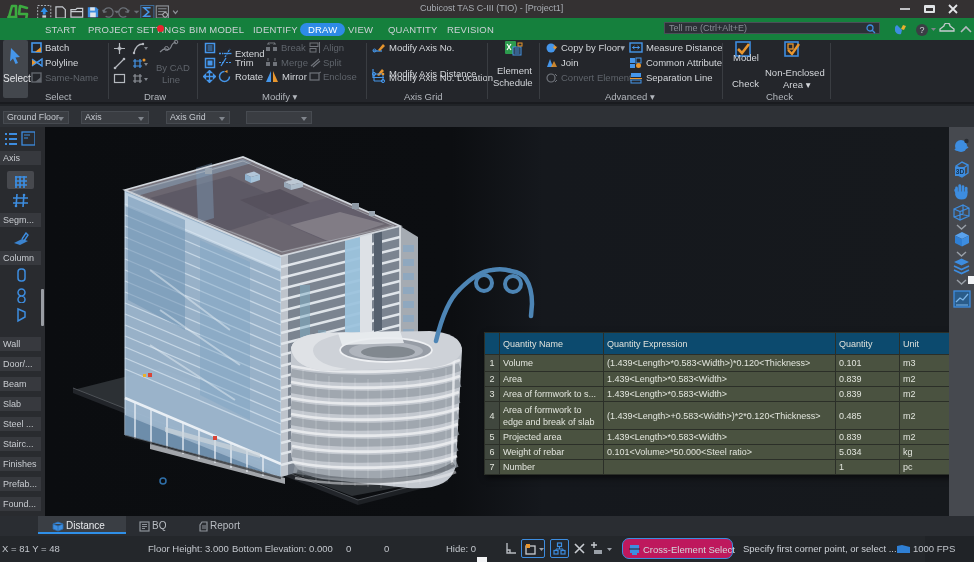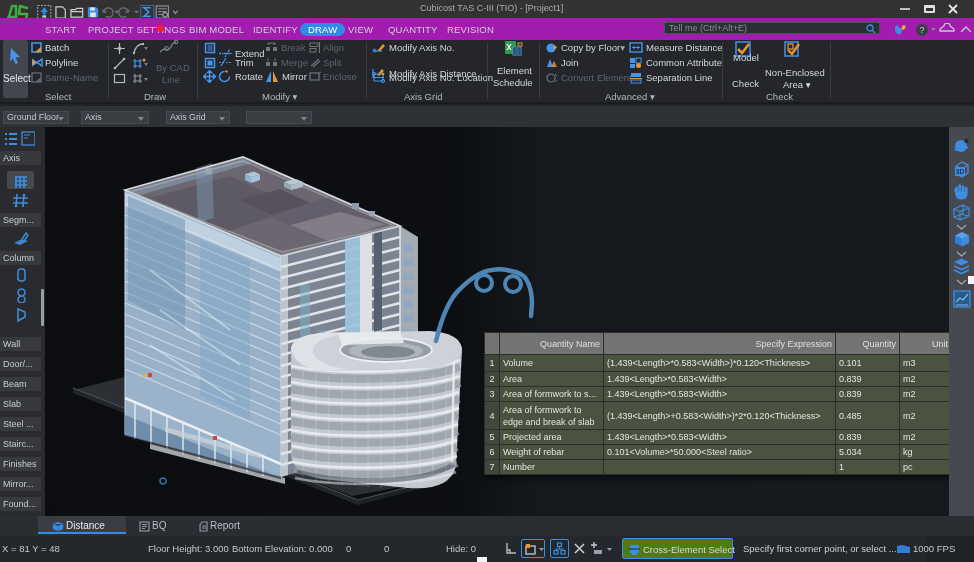--- a/index.html
+++ b/index.html
@@ -1,21 +1,21 @@
 <!DOCTYPE html>
 <html><head><meta charset="utf-8"><style>
 *{margin:0;padding:0;box-sizing:border-box}
 html,body{width:974px;height:562px;overflow:hidden}
 body{font-family:"Liberation Sans",sans-serif;background:#202327;position:relative;color:#c9ccd1}
 .abs{position:absolute}
 
 #titlebar{position:absolute;left:0;top:0;width:974px;height:18px;background:#343132}
 #title{position:absolute;left:420px;top:3px;font-size:9px;color:#a9adb3}
 
-#menurow{position:absolute;left:0;top:18px;width:974px;height:22px;background:#a21caf}
+#menurow{position:absolute;left:0;top:18px;width:974px;height:22px;background:#15803d}
 .mtab{position:absolute;top:5px;height:13px;line-height:13px;font-size:9.5px;letter-spacing:.2px;color:#cdd1d6}
 .mtab.sel{background:#2e8be6;color:#fff;border-radius:7px;padding:0 8px}
 #tellme{position:absolute;left:664px;top:22px;width:216px;height:12px;background:#2c3036;border:1px solid #4a5058;font-size:9px;color:#878d95;line-height:10px;padding-left:4px}
 
 #ribbon{position:absolute;left:0;top:40px;width:974px;height:64px;background:#24262b;border-bottom:2px solid #191b1f}
 .rsep{position:absolute;top:3px;width:1px;height:56px;background:#3a3d42}
 .rlabel{position:absolute;top:51px;font-size:9.5px;color:#b2b6bc}
 .ritem{position:absolute;height:15px;display:flex;align-items:center;font-size:9.5px;color:#d4d7db;white-space:nowrap}
 .ritem.dim{color:#5f646b}
 .ric{display:inline-block;width:11px;height:11px;margin-right:3px;position:relative}
@@ -29,21 +29,21 @@
 .shead{position:absolute;left:0;width:41px;height:14px;background:#37393e;color:#c9ccd1;font-size:9px;line-height:14px;padding-left:3px;white-space:nowrap;overflow:hidden}
 .sbtn{position:absolute;left:7px;width:27px;height:18px;border-radius:2px}
 
 #canvas{position:absolute;left:45px;top:127px;width:904px;height:389px;background:linear-gradient(90deg,#0b0d10 0%,#0c0e11 45%,#15181d 55%,#16191d 100%)}
 
 #rightstrip{position:absolute;left:949px;top:127px;width:25px;height:389px;background:#46494f;z-index:5}
 
 #qtable{position:absolute;left:484px;top:332px;width:467px;table-layout:fixed;border-collapse:collapse;font-size:9px;color:#e2e5dd;background:#4a5240;box-shadow:2px 3px 6px rgba(0,0,0,.6)}
 #qtable td{border:1px solid #2b2f28;padding:0 3px;vertical-align:middle;line-height:12px;white-space:nowrap;overflow:hidden}
 #qtable td.wrap{white-space:normal}
-#qtable tr.hd td{background:#737373;text-align:right;color:#dde0da;height:21px}
+#qtable tr.hd td{background:#0c4a6e;text-align:left;color:#dde0da;height:21px}
 #qtable td.num{background:#40473e;text-align:center;width:15px;padding:0 2px}
 
 #tabrow{position:absolute;left:0;top:516px;width:974px;height:20px;background:#2a2d32}
 .btab{position:absolute;top:0;height:20px;line-height:20px;font-size:10px;color:#b9bdc3;display:flex;align-items:center}
 #tabsel{position:absolute;left:38px;top:0;width:88px;height:18px;background:#3a3e44;border-bottom:2px solid #2f8fe8;color:#e8eaed}
 
 #statusbar{position:absolute;left:0;top:536px;width:925px;height:26px;background:#24272b;font-size:9.5px;color:#c3c7cd}
 .sitem{position:absolute;top:7px;white-space:nowrap}
 </style></head>
 <body>
@@ -533,21 +533,21 @@
   <svg class="abs" style="left:15px;top:180px" width="13" height="16" viewBox="0 0 13 16">
       <path d="M3 2 V14 L10 10 V5 Z M3 2 L10 5" fill="none" stroke="#3d8de0" stroke-width="1.5"></path>
     </svg>
   <div class="shead" style="top:210px">Wall</div>
   <div class="shead" style="top:230px">Door/...</div>
   <div class="shead" style="top:250px">Beam</div>
   <div class="shead" style="top:270px">Slab</div>
   <div class="shead" style="top:290px">Steel ...</div>
   <div class="shead" style="top:310px">Stairc...</div>
   <div class="shead" style="top:330px">Finishes</div>
-  <div class="shead" style="top:350px">Mirror...</div>
+  <div class="shead" style="top:350px">Prefab...</div>
   <div class="shead" style="top:370px">Found...</div>
   <div class="abs" style="left:41px;top:162px;width:3px;height:37px;background:#9a9ea4;border-radius:1px"></div>
 </div>
 
 <div id="rightstrip">
   <svg class="abs" style="left:3px;top:10px" width="19" height="19" viewBox="0 0 19 19">
     <circle cx="9" cy="9" r="6" fill="#3d8de0"></circle>
     <path d="M3 12 a9 4 -20 0 0 13-2" fill="none" stroke="#3d8de0" stroke-width="1.8"></path>
     <circle cx="14.5" cy="4" r="2.2" fill="#2a2d33"></circle>
   </svg>
@@ -593,21 +593,21 @@
     <rect x="1" y="1" width="16" height="16" fill="#2a5c8a" stroke="#3d8de0" stroke-width="1.3"></rect>
     <path d="M3 12 l4-4 l3 2 l5-6 M3 15 h12" stroke="#7db6ea" stroke-width="1.2" fill="none"></path>
   </svg>
 </div>
 
 <table id="qtable">
 <tbody>
       <tr class="hd" style="height:22px">
         <td class="num"></td>
         <td style="width:104px">Quantity Name</td>
-        <td style="width:232px">Specify Expression</td>
+        <td style="width:232px">Quantity Expression</td>
         <td style="width:64px">Quantity</td>
         <td style="width:52px">Unit</td>
       </tr>
 <tr style="height:17px">
         <td class="num">1</td>
         <td>Volume</td>
         <td>(1.439&lt;Length&gt;*0.583&lt;Width&gt;)*0.120&lt;Thickness&gt;</td>
         <td>0.101</td>
         <td>m3</td>
       </tr>
@@ -706,21 +706,21 @@
     </svg>
   <div class="abs" style="left:590px;top:3px;width:23px;height:19px">
     <svg class="abs" style="left:0px;top:2px" width="14" height="14" viewBox="0 0 14 14">
         <path d="M4 1 V7 M1 4 H7" stroke="#c8ccd1" stroke-width="1.4"></path>
         <rect x="4" y="9" width="8" height="4" fill="#9aa0a8"></rect>
       </svg>
     <svg class="abs" style="left:16px;top:8px" width="7" height="5">
         <path d="M1 1 l2.5 3 L6 1" fill="#9aa0a8"></path>
       </svg>
   </div>
-  <div class="abs" style="left:622px;top:2px;width:111px;height:21px;border:1px solid #3d8de0;border-radius:2px;background:#4d7c0f">
+  <div class="abs" style="left:622px;top:2px;width:111px;height:21px;border:1px solid #3d8de0;border-radius:7px;background:#be185d">
     <svg class="abs" style="left:5px;top:4px" width="13" height="13" viewBox="0 0 13 13">
         <rect x="2" y="2" width="9" height="8" fill="#3d8de0"></rect>
         <rect x="4" y="10" width="5" height="2" fill="#3d8de0"></rect>
         <path d="M1 6 h11" stroke="#23262b"></path>
       </svg>
     <div class="abs" style="left:20px;top:5px;font-size:9.5px;color:#d4d8dd;white-space:nowrap">Cross-Element Select</div>
   </div>
   <div class="sitem" style="left:743px;color:#cdd1d7;font-size:9.5px">Specify first corner point, or select ...</div>
   <svg class="abs" style="left:896px;top:8px" width="15" height="10" viewBox="0 0 15 10">
       <path d="M1 9 L1 2 L6 1 L14 3 L14 9 Z" fill="#2f7fd4"></path>

